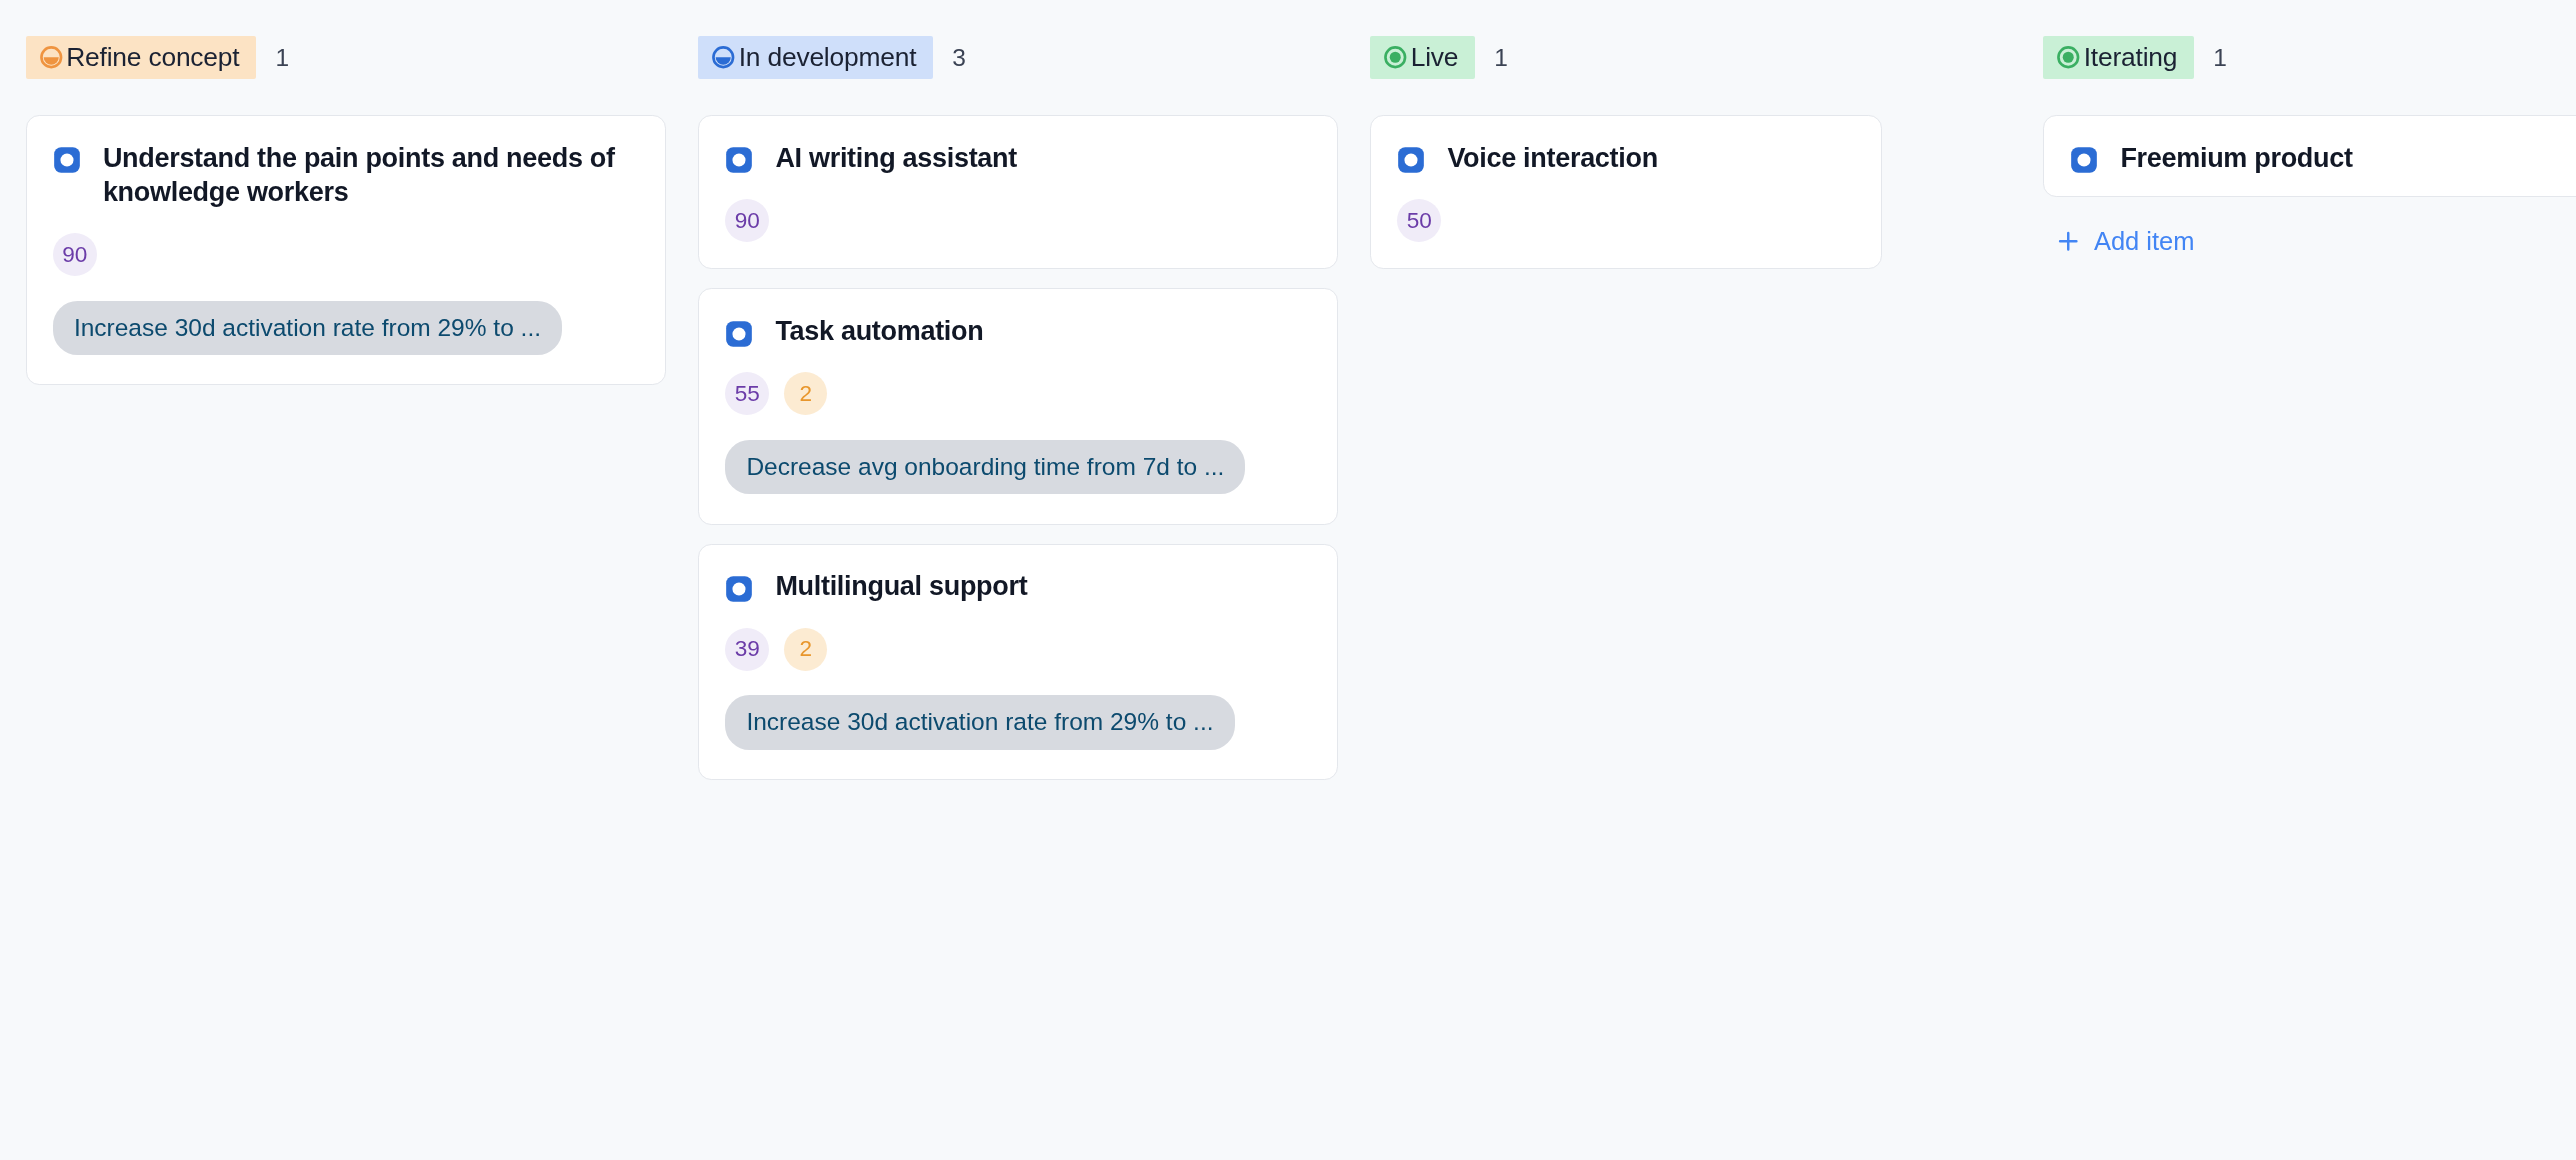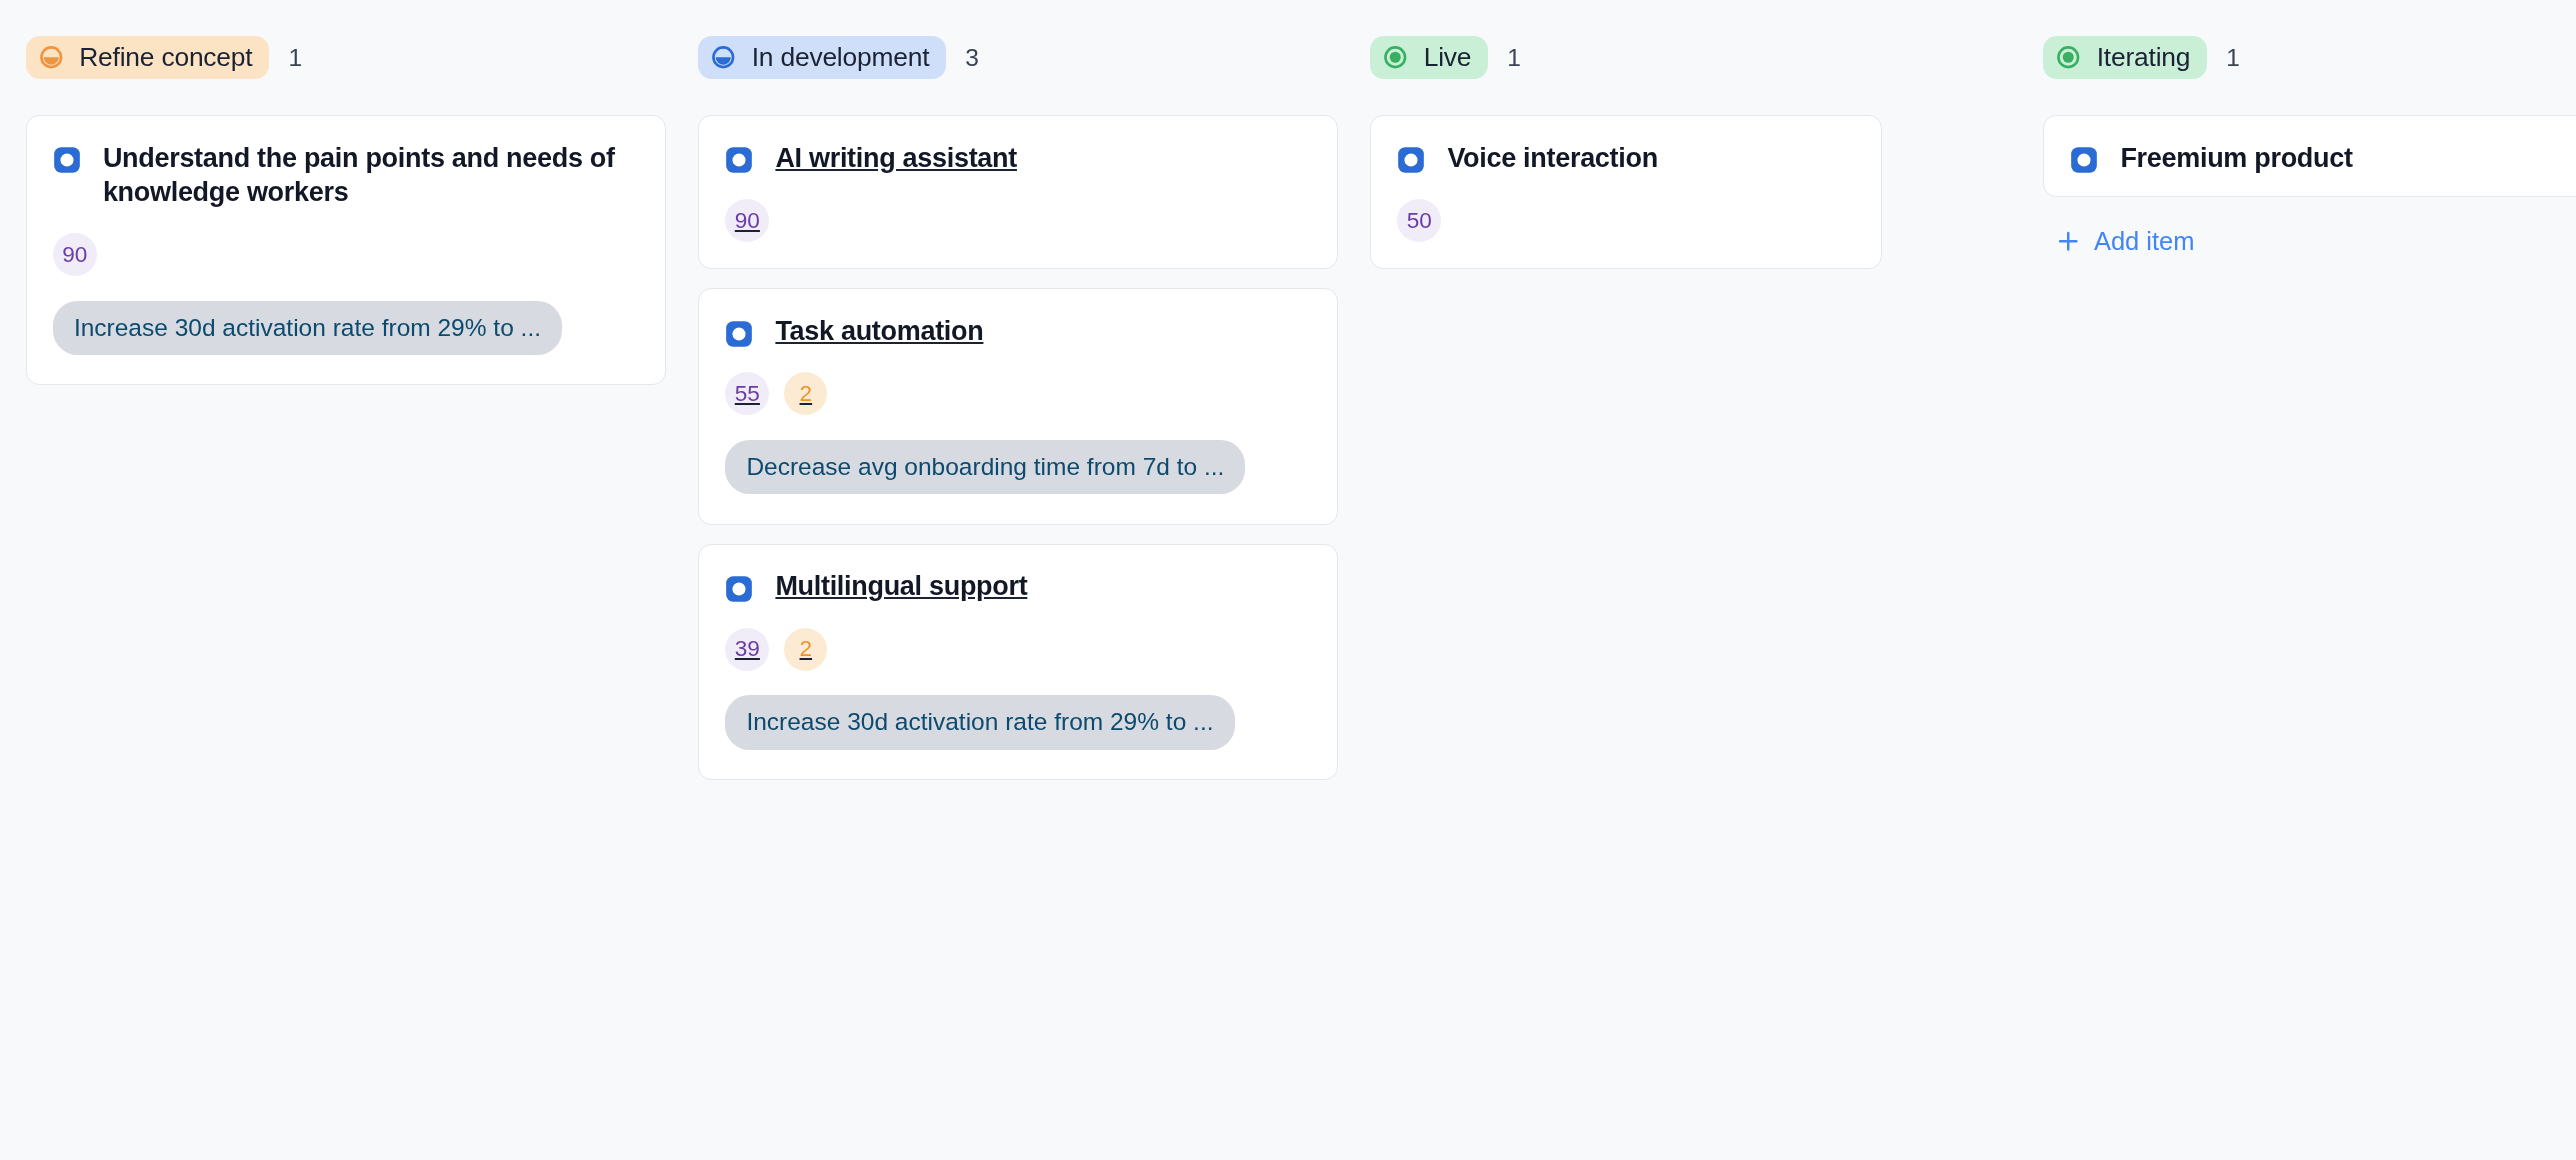--- a/index.html
+++ b/index.html
@@ -38,24 +38,24 @@
     top: 36px;
     display: flex;
     align-items: center;
     gap: 19px;
     white-space: nowrap;
   }
 
   .status-badge {
     display: inline-flex;
     align-items: center;
-    gap: 16px;
+    gap: 3px;
     height: 43px;
     padding: 0 17px 0 13.2px;
-    border-radius: 14px;
+    border-radius: 2px;
     font-size: 26.4px;
     font-weight: 400;
     letter-spacing: -0.2px;
     color: #1b2233;
     text-align: center;
   }
 
   .status-badge.orange { background: #fce3c4; }
   .status-badge.blue   { background: #cfdffa; }
   .status-badge.green  { background: #c9f0d6; }
@@ -220,21 +220,21 @@
         <div class="card"><div class="card-title-row">
         <svg class="card-icon" viewBox="0 0 24 24">
   <rect x="1" y="1" width="22" height="22" rx="6" fill="#2b6cd4"></rect>
   <circle cx="12" cy="12" r="5.6" fill="#ffffff"></circle>
 </svg>
         <div class="card-title">Understand the pain points and needs of knowledge workers</div>
       </div><div class="card-badges">
             <span class="num-badge purple">90</span>
           </div><div class="goal-chip">Increase 30d activation rate from 29% to ...</div></div>
       </div>
-      <div class="column" style="left: 698px; width: 640px; text-decoration: underline;">
+      <div class="column" style="left: 698px; width: 640px;">
         <div class="card">
           <div class="card-title-row">
         <svg class="card-icon" viewBox="0 0 24 24">
   <rect x="1" y="1" width="22" height="22" rx="6" fill="#2b6cd4"></rect>
   <circle cx="12" cy="12" r="5.6" fill="#ffffff"></circle>
 </svg>
         <div class="card-title">AI writing assistant</div>
       </div>
           <div class="card-badges">
             <span class="num-badge purple">90</span>

